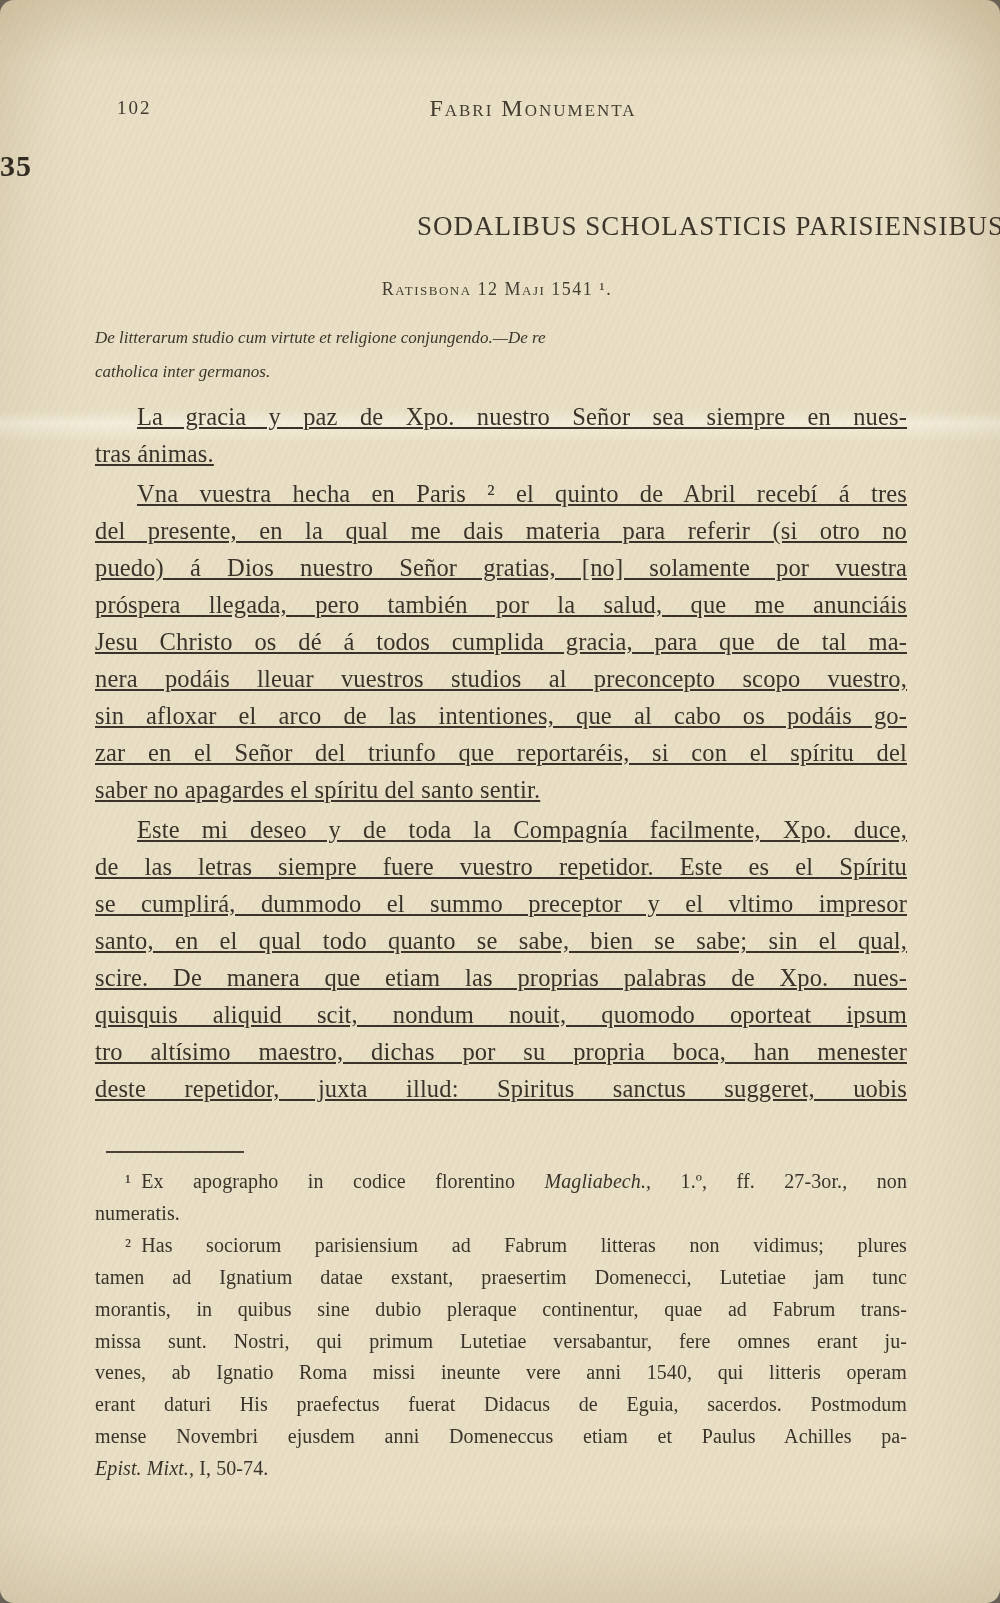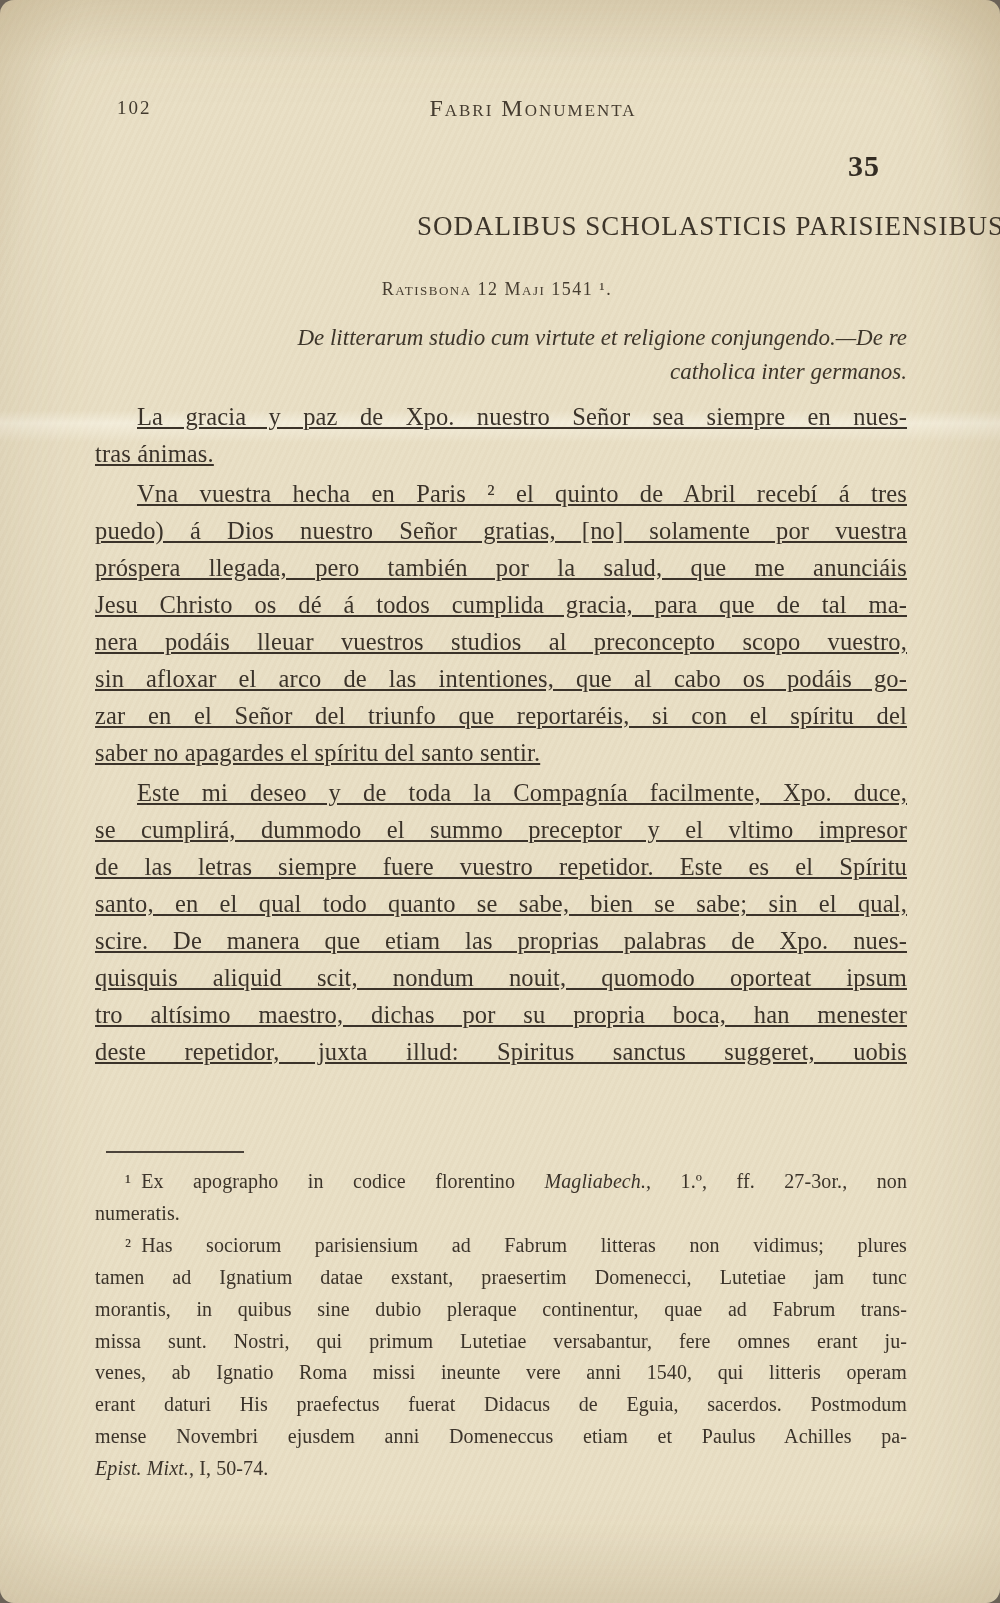--- a/index.html
+++ b/index.html
@@ -24,35 +24,35 @@
   .sc { font-variant:small-caps; letter-spacing:0.5px; }
 
   .running-head { position:absolute; top:97px; left:0; width:100%; height:26px; }
   .folio { position:absolute; left:117px; top:0; font-size:19px; letter-spacing:2px; color:#423a2e; }
   .running-title {
     position:absolute; left:533px; top:-2px; transform:translateX(-50%);
     font-size:24px; letter-spacing:2px; color:#453c30; white-space:nowrap;
   }
 
   .section-number {
-    position:absolute; top:149px; left:0; width:880px; text-align:right;
+    position:absolute; top:149px; left:0; width:880px; text-align:left;
     font-size:30px; font-weight:bold; color:#332c23; letter-spacing:1px;
   }
   .doc-title {
     position:absolute; top:211px; left:4px; width:1000px; margin:0; text-align:right;
     font-size:27px; font-weight:normal; letter-spacing:1px; color:#3d352a; white-space:nowrap;
   }
   .dateline {
     position:absolute; top:279px; left:497px; transform:translateX(-50%);
     font-size:18px; letter-spacing:1.5px; color:#453c30; white-space:nowrap;
   }
 
   .summary { position:absolute; top:321px; left:95px; width:812px; }
   .sum-line {
-    text-align:right; font-style:italic; font-size:23px; line-height:33.5px;
+    text-align:left; font-style:italic; font-size:17px; line-height:33.5px;
     color:#3d352a; white-space:nowrap;
   }
 
   .body-text { position:absolute; top:398px; left:95px; width:812px; font-size:24.5px; line-height:37px;text-decoration:underline; }
   .paragraph + .paragraph { margin-top:3px; }
   .line { text-align:justify; text-align-last:justify; letter-spacing:0.15px; }
   .line.first { text-indent:42px; }
   .line.last { text-align-last:left; }
   .paragraph.open .line.last { text-align-last:justify; }
 
@@ -84,32 +84,33 @@
       <div class="sum-line last">catholica inter germanos.</div>
     </div>
 
   <div class="body-text">
     <div class="paragraph">
         <div class="line first">La gracia y paz de Xpo. nuestro Señor sea siempre en nues-</div>
         <div class="line last">tras ánimas.</div>
       </div>
     <div class="paragraph">
         <div class="line first">Vna vuestra hecha en Paris ² el quinto de Abril recebí á tres</div>
+        <div class="line">del presente, en la qual me dais materia para referir (si otro no</div>
         <div class="line">puedo) á Dios nuestro Señor gratias, [no] solamente por vuestra</div>
         <div class="line">próspera llegada, pero también por la salud, que me anunciáis</div>
         <div class="line">Jesu Christo os dé á todos cumplida gracia, para que de tal ma-</div>
         <div class="line">nera podáis lleuar vuestros studios al preconcepto scopo vuestro,</div>
         <div class="line">sin afloxar el arco de las intentiones, que al cabo os podáis go-</div>
         <div class="line">zar en el Señor del triunfo que reportaréis, si con el spíritu del</div>
         <div class="line last">saber no apagardes el spíritu del santo sentir.</div>
       </div>
     <div class="paragraph open">
         <div class="line first">Este mi deseo y de toda la Compagnía facilmente, Xpo. duce,</div>
+        <div class="line">de las letras siempre fuere vuestro repetidor. Este es el Spíritu</div>
         <div class="line">se cumplirá, dummodo el summo preceptor y el vltimo impresor</div>
-        <div class="line">de las letras siempre fuere vuestro repetidor. Este es el Spíritu</div>
         <div class="line">santo, en el qual todo quanto se sabe, bien se sabe; sin el qual,</div>
         <div class="line">scire. De manera que etiam las proprias palabras de Xpo. nues-</div>
         <div class="line">quisquis aliquid scit, nondum nouit, quomodo oporteat ipsum</div>
         <div class="line">tro altísimo maestro, dichas por su propria boca, han menester</div>
         <div class="line last">deste repetidor, juxta illud: Spiritus sanctus suggeret, uobis</div>
       </div>
   </div>
 
   <div class="fn-rule"></div>
 

